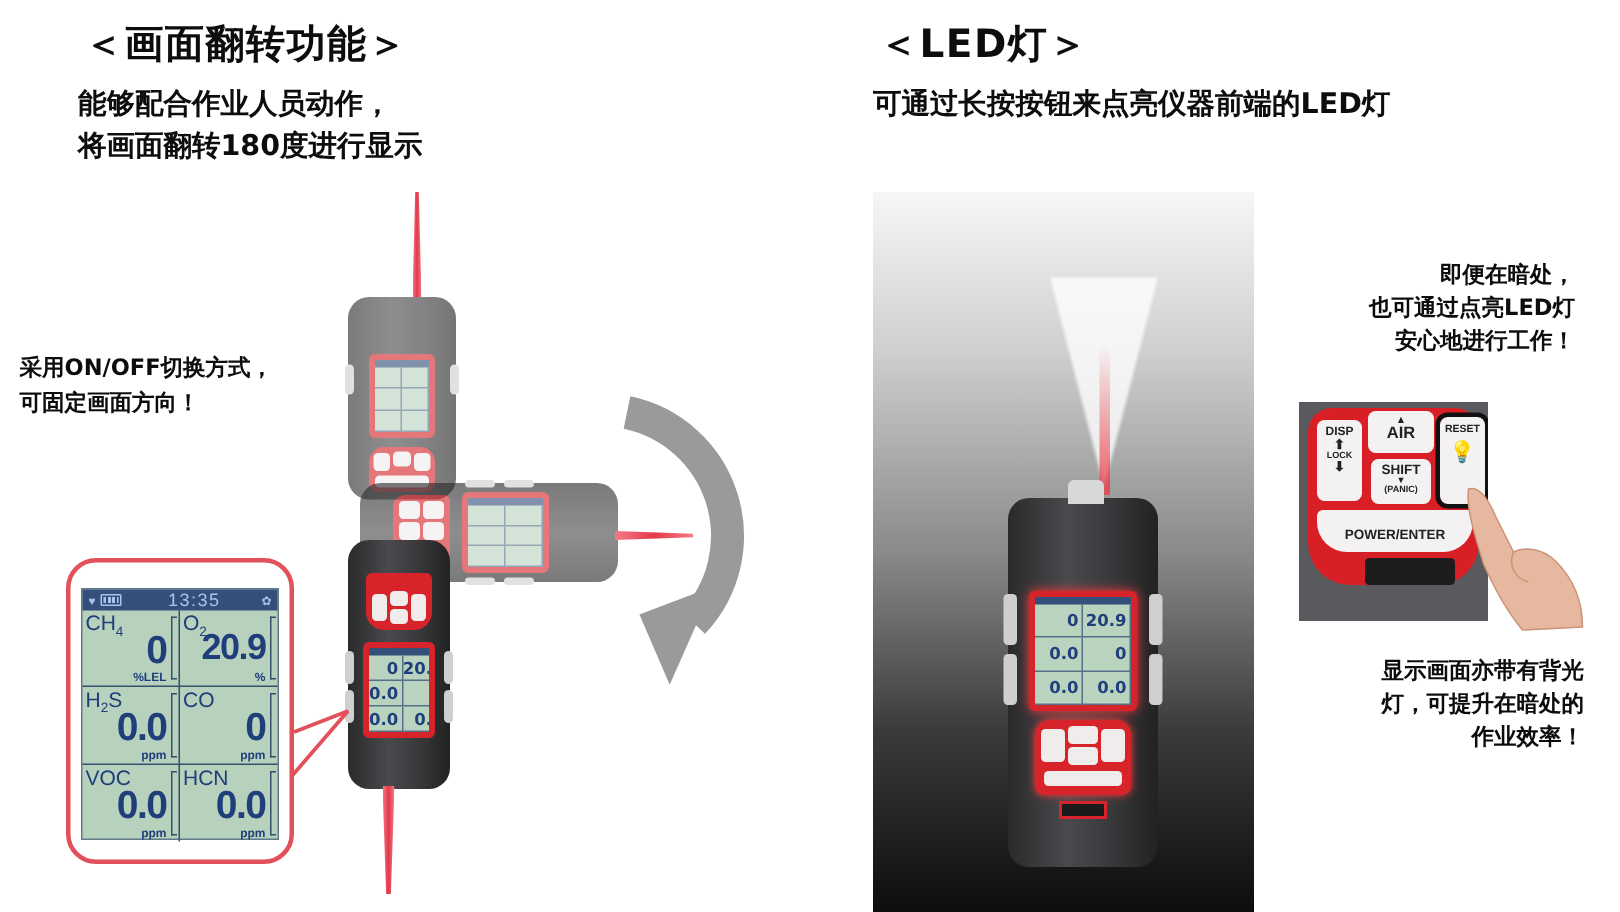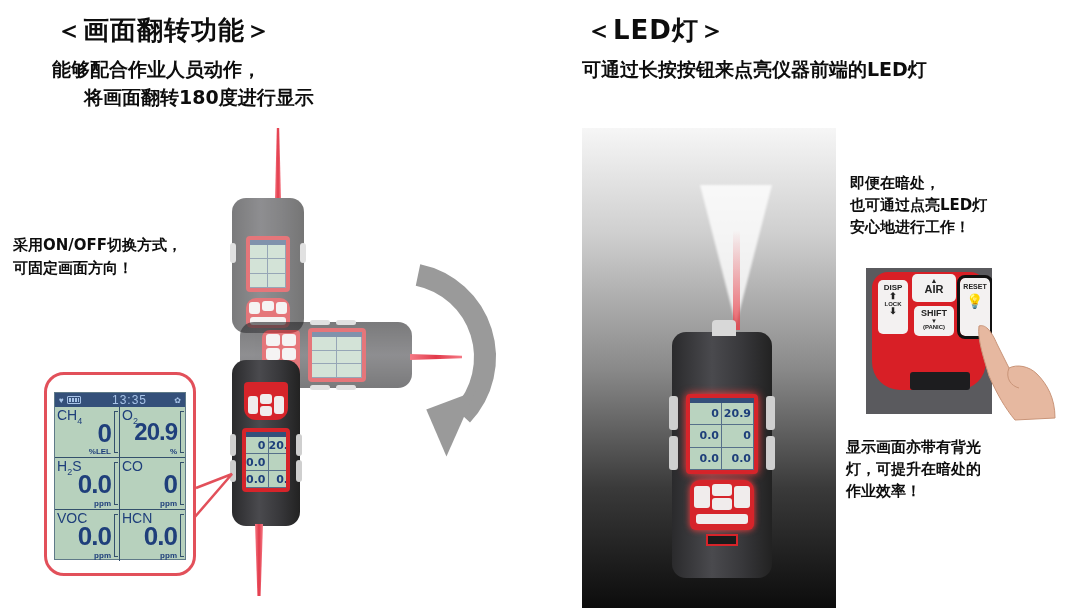--- a/index.html
+++ b/index.html
@@ -3,21 +3,21 @@
 <meta charset="utf-8">
 <style>
   * { box-sizing: border-box; margin: 0; padding: 0; }
   html, body { width: 1080px; height: 608px; overflow: hidden; background: #ffffff; }
   body { position: relative; font-family: "DejaVu Sans", sans-serif; color: #111; }
   .abs { position: absolute; }
   .heading { font-weight: 700; font-size: 26px; letter-spacing: 1px; line-height: 1; color: #0d0d0d; }
   .bold { font-weight: 900; color: #0d0d0d; }
   .sub { font-size: 19px; line-height: 27px; }
   .note { font-size: 15px; line-height: 22px; }
-  .center { text-align: left; }
+  .center { text-align: right; }
 
   
   .device { position: absolute; background: linear-gradient(90deg,#2a2a2c,#4a4a4e 40%,#38383b 70%,#222 100%); border-radius: 14px; }
   .device.faded { opacity: 0.62; }
   .lcd { position: absolute; background: #b9d3bf; border: 4px solid #d6242a; border-radius: 4px; overflow: hidden; }
   .lcd .bar { height: 5px; background: #34507a; }
   .lcd .cells { display: grid; grid-template-columns: 1fr 1fr; grid-template-rows: 1fr 1fr 1fr; height: calc(100% - 5px); }
   .lcd .cell { border-right: 1px solid #56708a; border-bottom: 1px solid #56708a; color: #1e3f7a; font-weight: 700; font-size: 11px; text-align: right; padding-right: 2px; line-height: 1; display:flex; align-items:center; justify-content:flex-end;}
   .keypad { position: absolute; background: #d6242a; border-radius: 10px 10px 6px 6px; }
   .keypad .k { position: absolute; background: #f0ecec; border-radius: 3px; }
@@ -53,21 +53,21 @@
   .kp-red { position: absolute; left: 6px; top: 4px; width: 114px; height: 118px; background: #d81f26; border-radius: 16px 16px 28px 28px; }
   .kp-key { position: absolute; background: #f3f1f1; border-radius: 5px; font-family: "Liberation Sans", sans-serif; font-weight: 700; color: #222; text-align: center; line-height: 1; }
   .kp-window { position: absolute; left: 44px; top: 104px; width: 60px; height: 18px; background: #1d1d1f; border-radius: 3px; }
   .hand { position: absolute; left: 975px; top: 322px; }
 </style>
 </head>
 <body>
 
 <div class="abs heading" style="left:56px;top:17px;">＜画面翻转功能＞</div>
 <div class="abs bold sub" style="left:52px;top:56px;">能够配合作业人员动作，</div>
-<div class="abs bold sub" style="left:52px;top:84px;margin-left:32px;">将画面翻转180度进行显示</div>
+<div class="abs bold sub" style="left:52px;top:84px;">将画面翻转180度进行显示</div>
 <div class="abs bold note" style="left:13px;top:234px;">采用ON/OFF切换方式，</div>
 <div class="abs bold note" style="left:13px;top:257px;">可固定画面方向！</div>
 
 <div class="antenna" style="left:275px;top:128px;width:6px;height:70px;clip-path:polygon(30% 0,70% 0,100% 100%,0 100%);"></div>
 <div class="device faded" style="left:232px;top:198px;width:72px;height:135px;">
   <div class="side-btn" style="left:-2px;top:45px;width:6px;height:20px;"></div>
   <div class="side-btn" style="right:-2px;top:45px;width:6px;height:20px;"></div>
   <div class="lcd" style="left:14px;top:38px;width:44px;height:56px;">
     <div class="bar"></div>
     <div class="cells">
@@ -247,20 +247,23 @@
   </div>
   <div class="kp-key" style="left:48px;top:38px;width:40px;height:30px;font-size:9px;padding-top:3px;">
     <div>SHIFT</div>
     <div style="font-size:6px;">▼</div>
     <div style="font-size:6px;">(PANIC)</div>
   </div>
   <div class="kp-key" style="left:94px;top:10px;width:30px;height:58px;font-size:7px;padding-top:5px;outline:3px solid #111;">
     <div>RESET</div>
     <div style="font-size:14px;margin-top:4px;">💡</div>
   </div>
+  <div class="kp-key" style="left:12px;top:72px;width:104px;height:28px;font-size:9px;padding-top:12px;border-radius:4px 4px 20px 20px;">
+    <span>POWER/ENTER</span>
+  </div>
   <div class="kp-window"></div>
 </div>
 
 <svg class="hand" width="90" height="100" viewBox="0 0 90 100">
   <path d="M4,4 C10,2 16,8 22,22 L34,46 C42,42 54,44 62,52 C72,62 80,76 80,96 L40,98 C30,86 22,72 14,54 C10,40 2,18 4,4 Z" fill="#e6b8a0" stroke="#c99478" stroke-width="1"></path>
   <path d="M34,46 C30,56 36,64 44,66" fill="none" stroke="#c99478" stroke-width="1"></path>
 </svg>
 
 <div class="abs bold note center" style="left:846px;top:436px;width:210px;">显示画面亦带有背光</div>
 <div class="abs bold note center" style="left:846px;top:458px;width:210px;">灯，可提升在暗处的</div>

